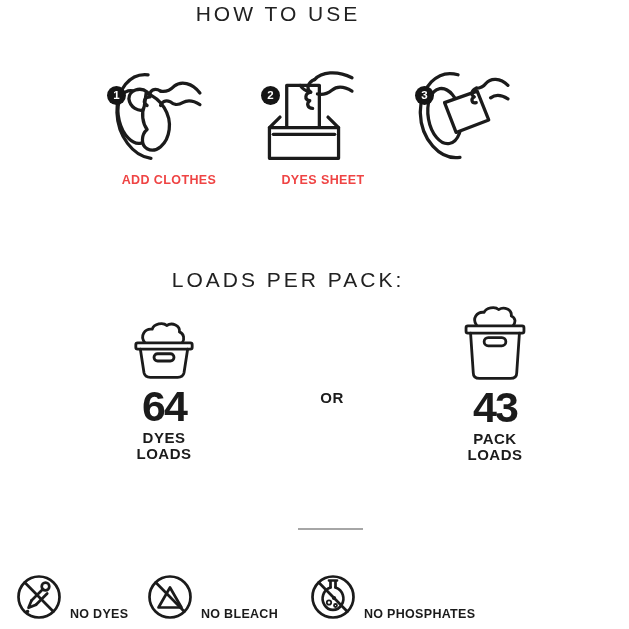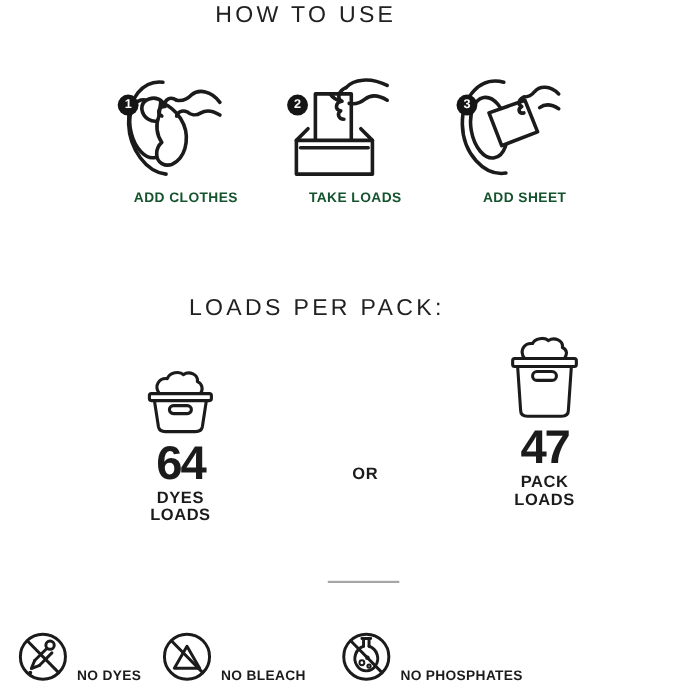--- a/index.html
+++ b/index.html
@@ -16,26 +16,26 @@
     font-size:21px;font-weight:400;letter-spacing:3px;color:#212121;white-space:pre;
   }
   .steps-row{position:absolute;top:70px;left:94px;display:flex;gap:4px;}
   .step{position:relative;width:150px;text-align:center;}
   .step-icon{margin:0 auto;}
   .badge{
     position:absolute;left:13px;top:16px;width:19px;height:19px;border-radius:50%;
     background:#151515;color:#fff;font-size:11.5px;font-weight:bold;
     display:flex;align-items:center;justify-content:center;line-height:1;
   }
-  .step-label{margin-top:7px;font-size:12.5px;font-weight:bold;letter-spacing:0.4px;color:#14532d;}
+  .step-label{margin-top:7px;font-size:12.5px;font-weight:bold;letter-spacing:0.4px;color:#ef4444;}
   .option{position:absolute;width:140px;text-align:center;}
   .option svg{margin:0 auto;}
   .count{font-size:43px;font-weight:bold;letter-spacing:-2px;line-height:0.95;margin-top:5px;color:#1b1b1b;}
   .load-lines{font-size:15px;font-weight:bold;letter-spacing:0.5px;line-height:1.05;margin-top:3px;}
-  .or{position:absolute;left:302px;top:422px;width:60px;text-align:center;font-size:15px;font-weight:bold;letter-spacing:0.5px;}
+  .or{position:absolute;left:302px;top:389px;width:60px;text-align:center;font-size:15px;font-weight:bold;letter-spacing:0.5px;}
   .divider{position:absolute;left:298px;top:528px;width:65px;height:2px;background:#a6a6a6;}
   .ff-item{position:absolute;top:573px;display:flex;align-items:flex-end;gap:7px;}
   .ff-label{font-size:12.5px;font-weight:bold;letter-spacing:0.3px;white-space:nowrap;}
 </style>
 </head>
 <body>
 
 <div class="page">
 
   <div class="section-title" style="top:2px;">HOW TO USE</div>
@@ -65,42 +65,41 @@
           <rect class="fillw" x="38" y="16" width="34" height="48"></rect>
           <path class="stroke" d="M20,60 L31,49 M92,60 L81,49"></path>
           <rect class="fillw" x="20" y="60" width="72" height="32"></rect>
           <path class="stroke" d="M24,67 H88"></path>
           <path class="stroke" d="M106,8 C90,0 74,2 67,10"></path>
           <path class="stroke" d="M67,10 C60,13 58,20 63,23 C57,24 56,31 62,32 C58,35 60,40 65,40"></path>
           <path class="stroke" d="M63,23 C58,22 54,19 52,16"></path>
           <path class="stroke" d="M106,22 C96,16 90,17 85,21 C80,25 75,26 70,25"></path>
         </svg>
       </span>
-      <div class="step-label">TAKE LOADS</div>
+      <div class="step-label">DYES SHEET</div>
     </div>
 
     <div class="step">
       <span class="badge">3</span>
       <span class="step-icon">
         <svg width="112" height="96" viewBox="0 0 112 100">
           <path class="stroke" d="M56,5 A34,44 -10 1 0 58,91"></path>
           <ellipse class="stroke" cx="42" cy="48" rx="17" ry="29" transform="rotate(-10 42 48)"></ellipse>
           <path class="fillw" d="M42,34 L76,22 L88,52 L54,65 Z"></path>
           <path class="stroke" d="M108,16 C100,8 90,8 85,14 C82,18 78,19 75,19"></path>
           <path class="stroke" d="M75,19 C70,21 69,26 73,28 C69,30 70,35 75,34"></path>
           <path class="stroke" d="M108,30 C100,25 94,26 90,29"></path>
         </svg>
       </span>
-      <div class="step-label">ADD SHEET</div>
     </div>
   </div>
 
   <div class="section-title" style="top:268px;padding-left:20px;">LOADS PER PACK:</div>
 
-  <div class="option" style="left:94px;top:336px;">
+  <div class="option" style="left:94px;top:321px;">
     <span>
       <svg width="64" height="60" viewBox="0 0 70 66">
         <path class="stroke" style="stroke-width:3.1" d="M14,24 C8,16 14,8 22,9 C24,3 34,1 38,5 C44,1 53,5 52,12 C57,14 58,20 55,24"></path>
         <rect class="fillw" style="stroke-width:3.1" x="4" y="24" width="62" height="7" rx="2"></rect>
         <path class="stroke" style="stroke-width:3.1" d="M9,31 L13,57 Q14,62 20,62 L50,62 Q56,62 57,57 L61,31"></path>
         <rect class="stroke" style="stroke-width:3.1" x="24" y="36" width="22" height="8" rx="4"></rect>
       </svg>
     </span>
     <div class="count">64</div>
     <div class="load-lines">
@@ -113,21 +112,21 @@
 
   <div class="option" style="left:425px;top:306px;">
     <span>
       <svg width="66" height="76" viewBox="0 0 70 84">
         <path class="stroke" style="stroke-width:3.1" d="M15,22 C9,14 15,6 23,7 C25,2 35,0 39,4 C45,0 54,4 53,11 C58,13 58,18 55,22"></path>
         <rect class="fillw" style="stroke-width:3.1" x="3" y="22" width="64" height="8" rx="2"></rect>
         <path class="stroke" style="stroke-width:3.1" d="M8,30 L11,74 Q11,80 18,80 L52,80 Q59,80 59,74 L62,30"></path>
         <rect class="stroke" style="stroke-width:3.1" x="23" y="35" width="24" height="9" rx="4.5"></rect>
       </svg>
     </span>
-    <div class="count">47</div>
+    <div class="count">43</div>
     <div class="load-lines">
       <div>PACK</div>
       <div>LOADS</div>
     </div>
   </div>
 
   <div class="divider"></div>
 
   <div class="ff-item" style="left:15px;">
     <span>

